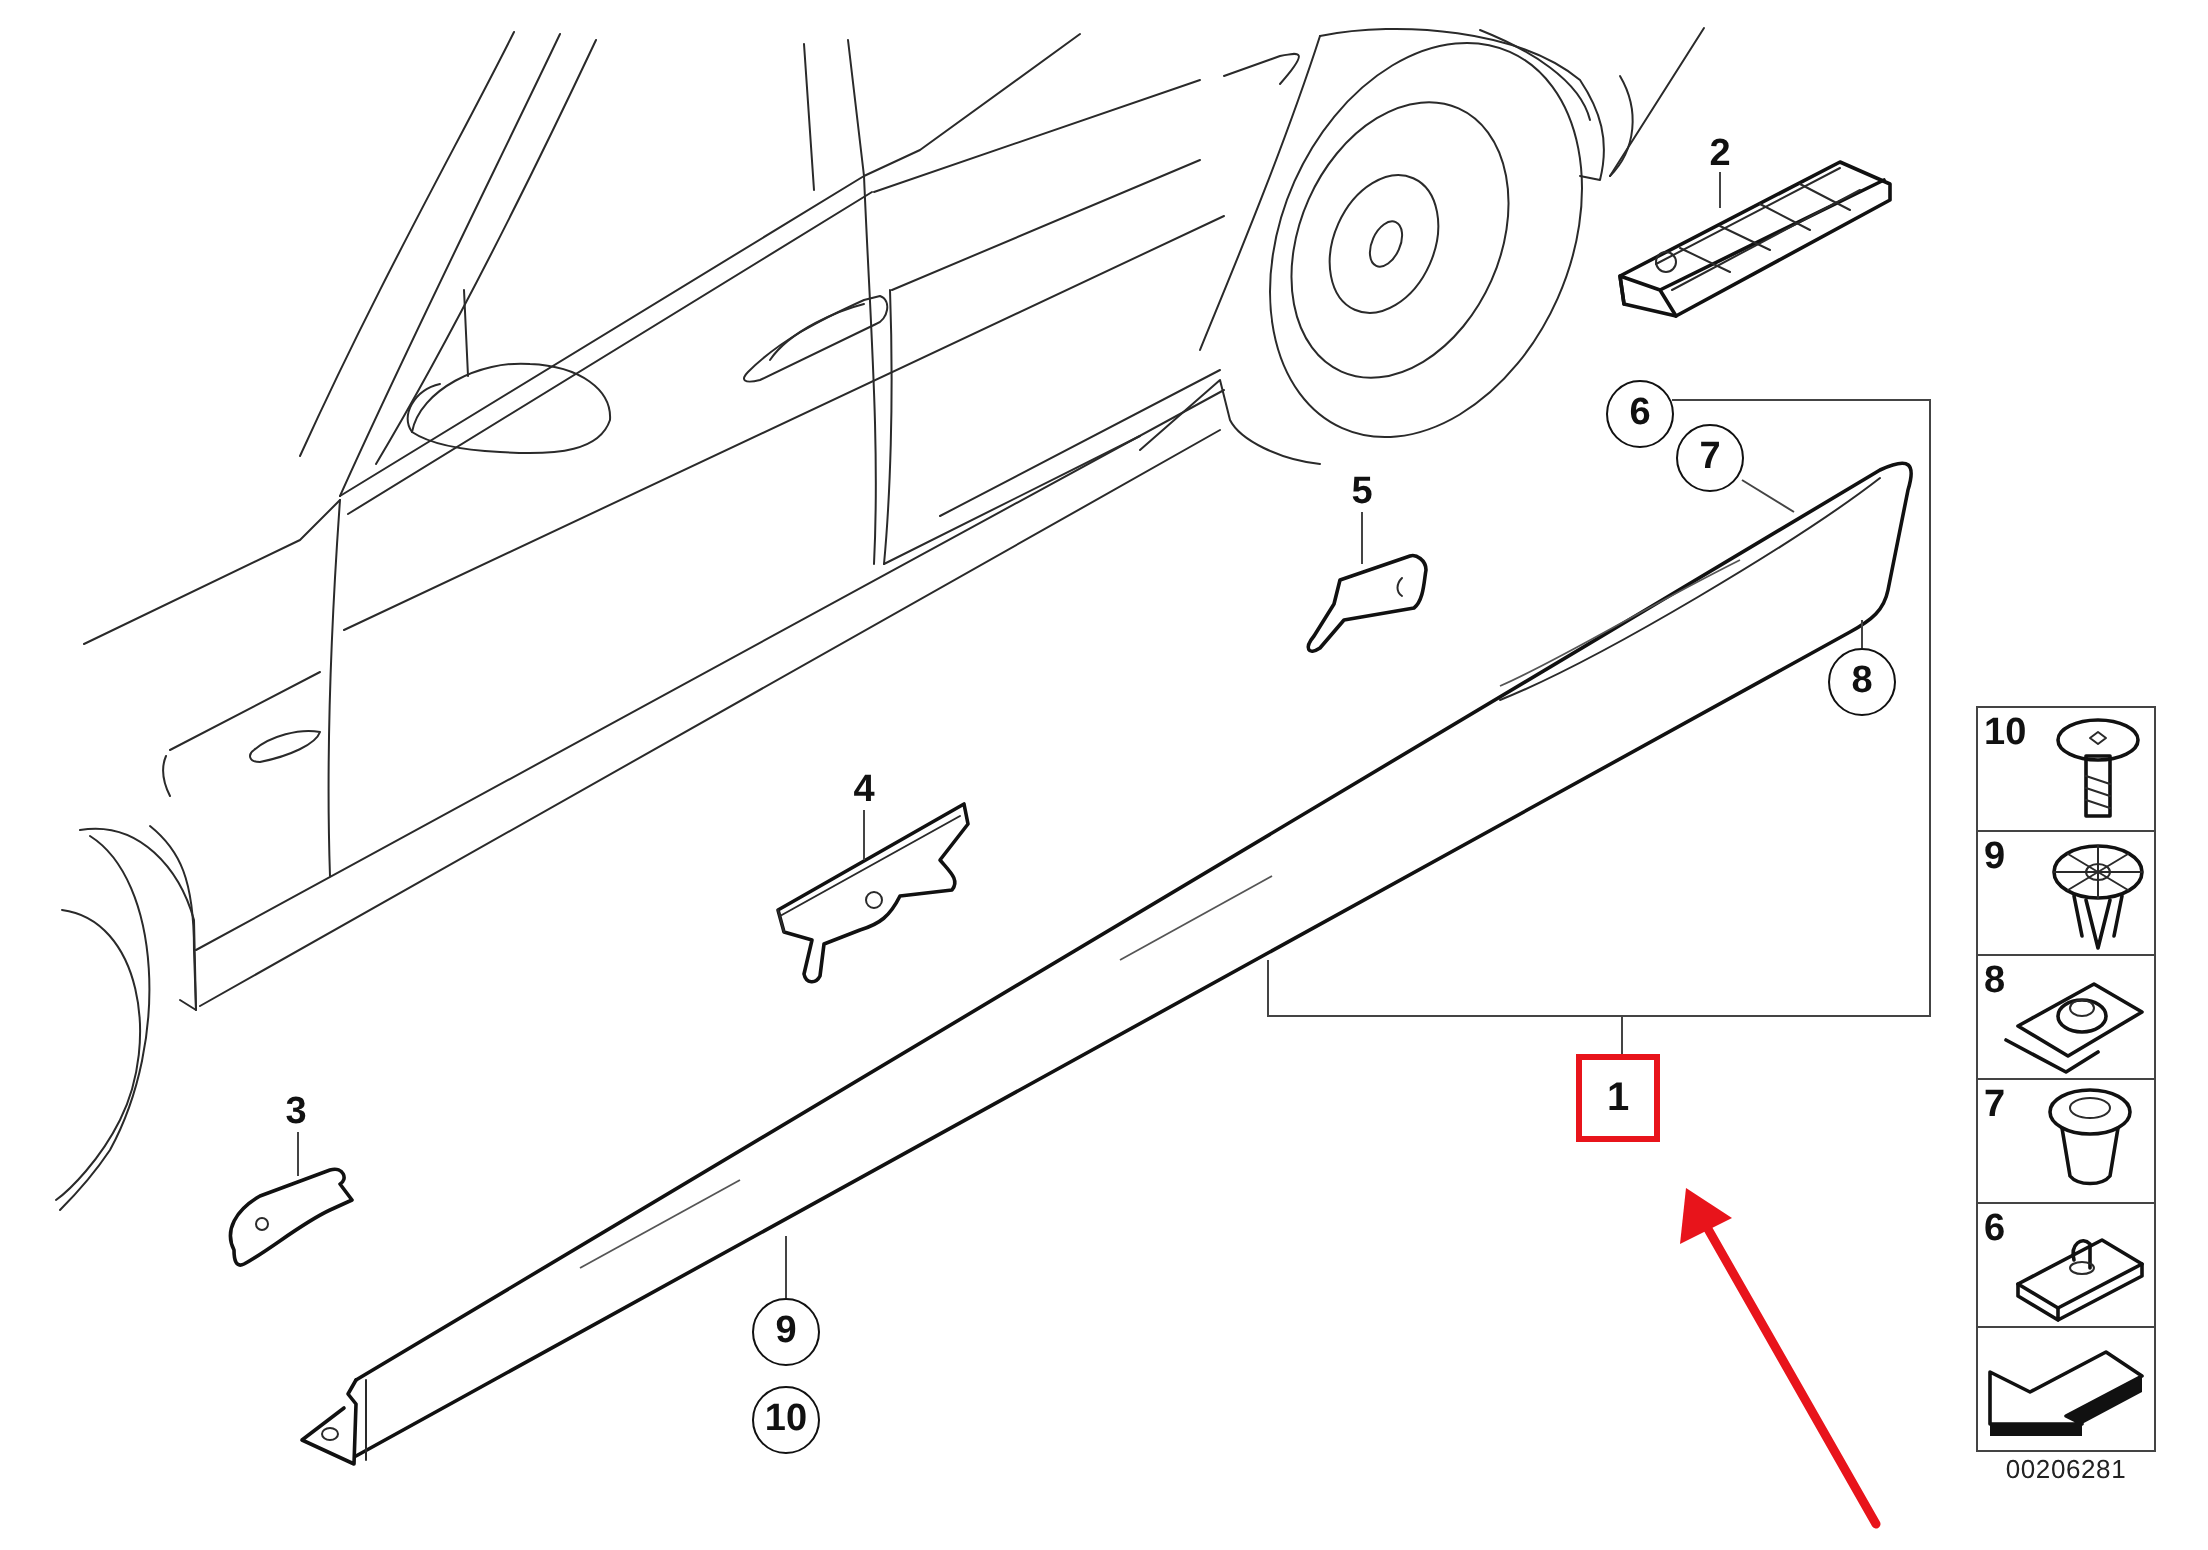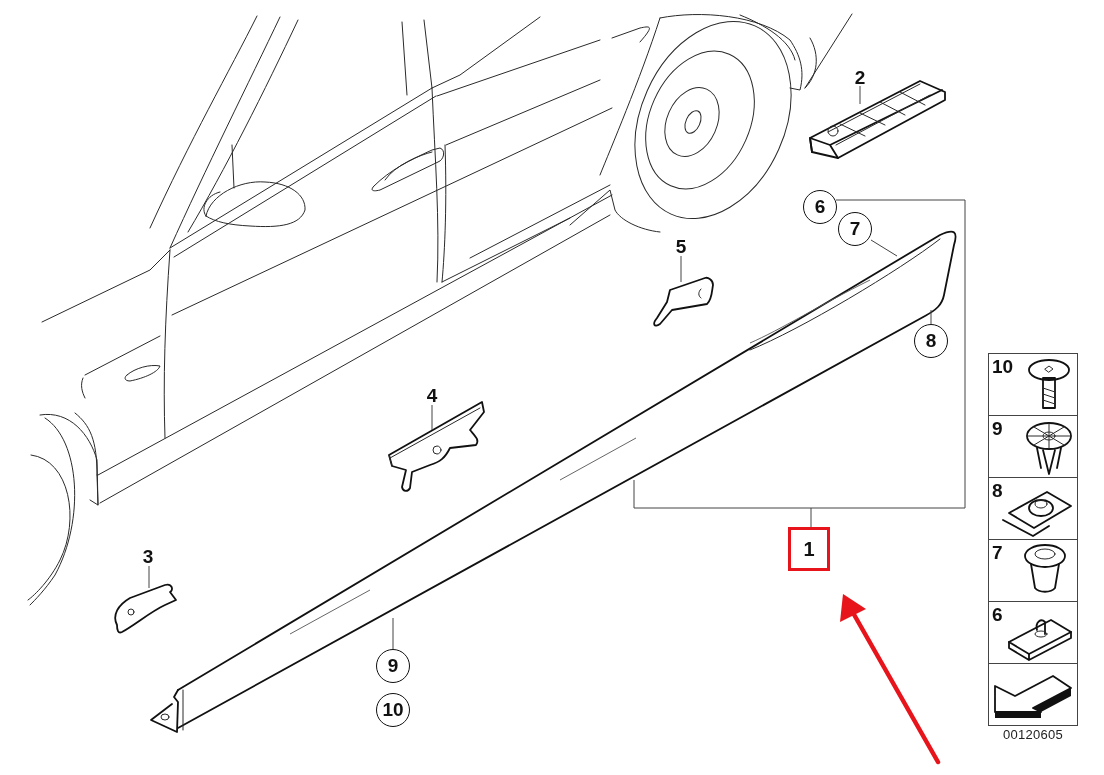--- a/index.html
+++ b/index.html
@@ -203,13 +203,13 @@
   </div>
   <div class="legend-cell">
     <svg width="88" height="61">
       <path class="lnb" d="M6 22 L26 32 L64 12 L82 24 L44 44 L52 48 L6 48 Z"></path>
       <path d="M6 48 L52 48 L52 54 L6 54 Z" fill="#111"></path>
       <path d="M82 24 L82 32 L52 48 L44 44 Z" fill="#111"></path>
     </svg>
   </div>
 </div>
 
-<div class="catalog-id">00120605</div>
+<div class="catalog-id">00206281</div>
 
 </body></html>

